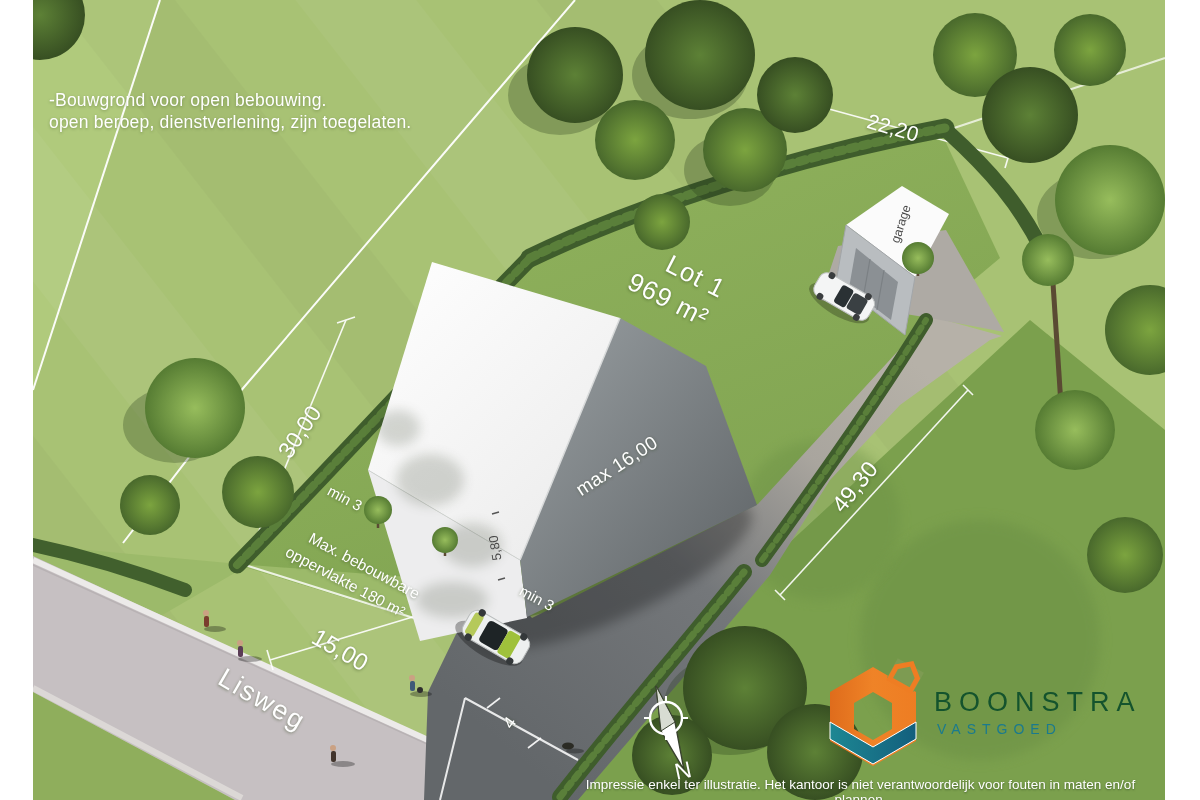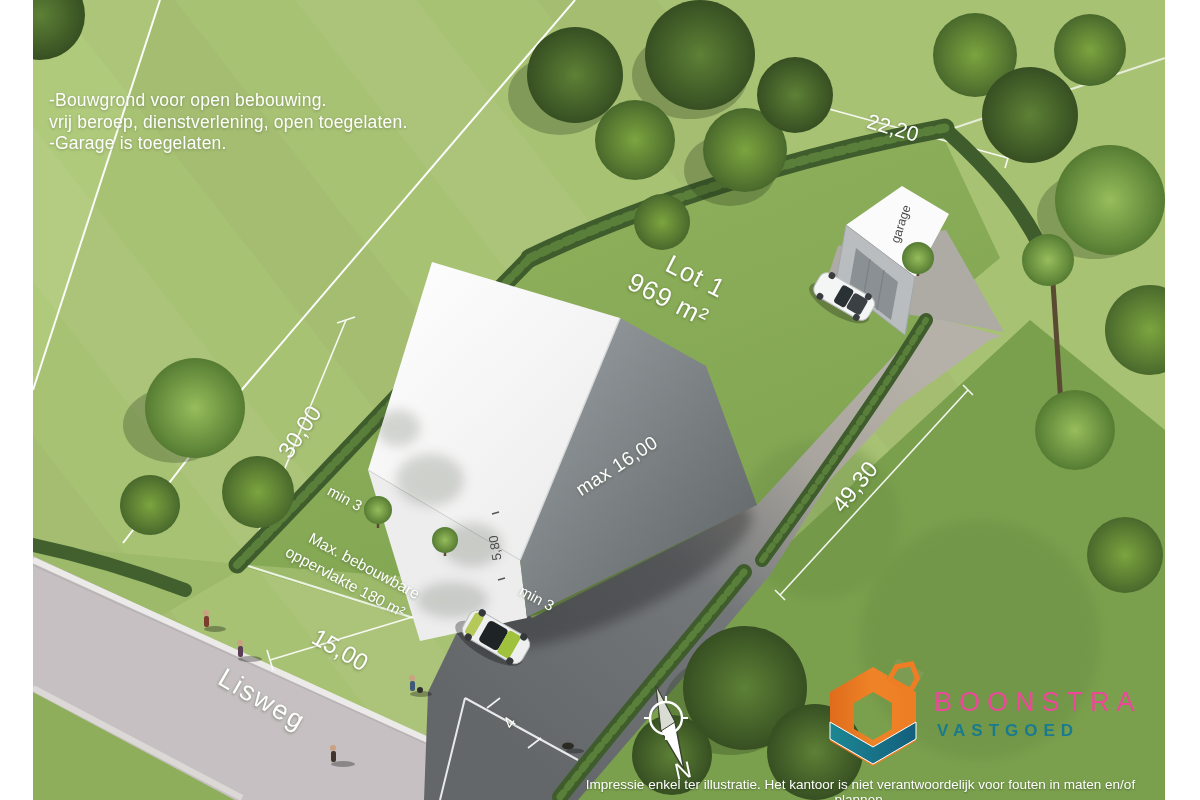--- a/index.html
+++ b/index.html
@@ -18,22 +18,22 @@
        text-shadow:0 1px 3px rgba(40,60,20,.35);}
   #lot-label{font-size:26px;letter-spacing:1px;line-height:33px;}
   #lot-label .indent{margin-left:26px;}
   #buildable-label{font-size:15.5px;line-height:23px;}
   #buildable-label .indent{margin-left:14px;}
   .dim{font-size:23px;}
   #disclaimer{position:absolute;left:578px;top:777px;width:565px;text-align:center;
        color:#fff;font-size:13.5px;z-index:10;text-shadow:0 1px 2px rgba(30,50,20,.55);}
   #logo-name{position:absolute;left:934px;top:687px;font-size:27px;letter-spacing:7px;
        font-weight:500;z-index:10;}
-  #logo-sub{position:absolute;left:937px;top:721px;font-size:17px;letter-spacing:6px;
-       font-weight:700;z-index:10;text-align:right;}
+  #logo-sub{position:absolute;left:937px;top:721px;font-size:14px;letter-spacing:6px;
+       font-weight:400;z-index:10;text-align:right;}
 </style>
 </head>
 <body>
 
 <div id="canvas">
 
 <svg id="scene-svg" width="1200" height="800" viewBox="0 0 1200 800">
   <defs>
     <linearGradient id="lotGrad" x1="0" y1="0" x2="0.6" y2="1">
       <stop offset="0" stop-color="#93b45f"></stop>
@@ -288,22 +288,21 @@
       <path d="M893,686 L893,672 L905,662 L917,672 L917,686 Z" fill="none" stroke="#ee7d23" stroke-width="5"></path>
     </g>
   </g>
 </svg>
 
 <div class="margin" id="margin-left"></div>
 <div class="margin" id="margin-right"></div>
 
 <div id="regulations">
   <div>-Bouwgrond voor open bebouwing.</div>
-  <div> vrij beroep, dienstverlening, open toegelaten.</div>
-  <div>-Garage is toegelaten.</div>
+  <div> open beroep, dienstverlening, zijn toegelaten.</div>
 </div>
 
 <div class="lbl tl" id="lot-label" style="left:652px;top:236px;transform:rotate(27deg);">
   <div class="indent">Lot 1</div>
   <div>969 m²</div>
 </div>
 
 <div class="lbl tl" id="buildable-label" style="left:303px;top:520px;transform:rotate(28deg);">
   <div class="indent">Max. bebouwbare</div>
   <div>oppervlakte 180 m²</div>
@@ -319,18 +318,18 @@
 <div class="lbl center" style="left:537px;top:598px;transform:translate(-50%,-50%) rotate(28deg);font-size:15px;">min 3</div>
 
 <div class="lbl center" style="left:617px;top:466px;transform:translate(-50%,-50%) rotate(-33deg);font-size:19px;letter-spacing:.5px;">max 16,00</div>
 <div class="lbl center dark" style="left:495px;top:548px;transform:translate(-50%,-50%) rotate(-99deg);font-size:13px;">5,80</div>
 <div class="lbl center dark" style="left:901px;top:224px;transform:translate(-50%,-50%) rotate(-72deg);font-size:12.5px;">garage</div>
 
 <div class="lbl center" style="left:262px;top:700px;transform:translate(-50%,-50%) rotate(30deg);font-size:27px;letter-spacing:2px;">Lisweg</div>
 
 <div class="lbl center" style="left:683px;top:771px;transform:translate(-50%,-50%) rotate(-12deg);font-size:23px;">N</div>
 
-<div id="logo-name" style="color:#ec4899;">BOONSTRA</div>
+<div id="logo-name" style="color:#14532d;">BOONSTRA</div>
 <div id="logo-sub" style="color:#1A7A8E;">VASTGOED</div>
 
 <div id="disclaimer">Impressie enkel ter illustratie. Het kantoor is niet verantwoordelijk voor fouten in maten en/of plannen.</div>
 
 </div>
 
 </body></html>

